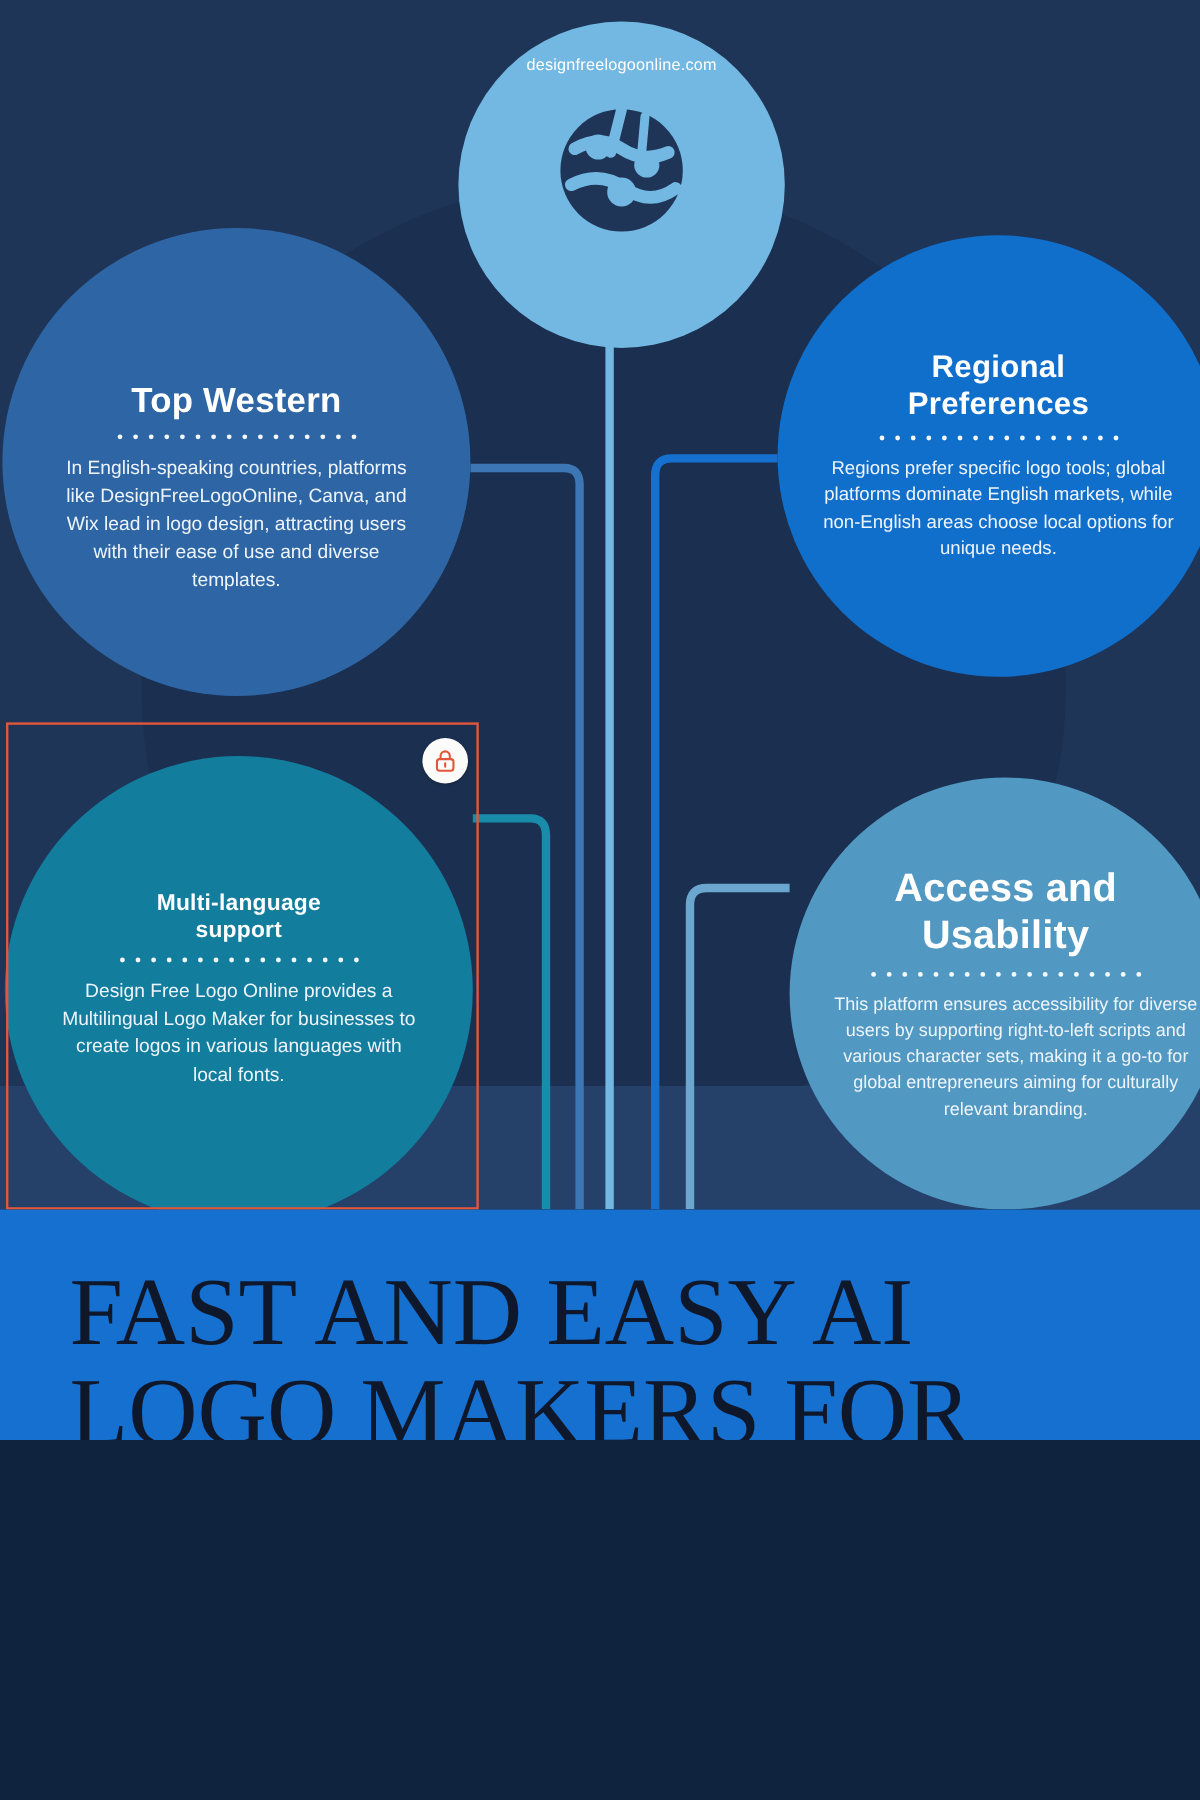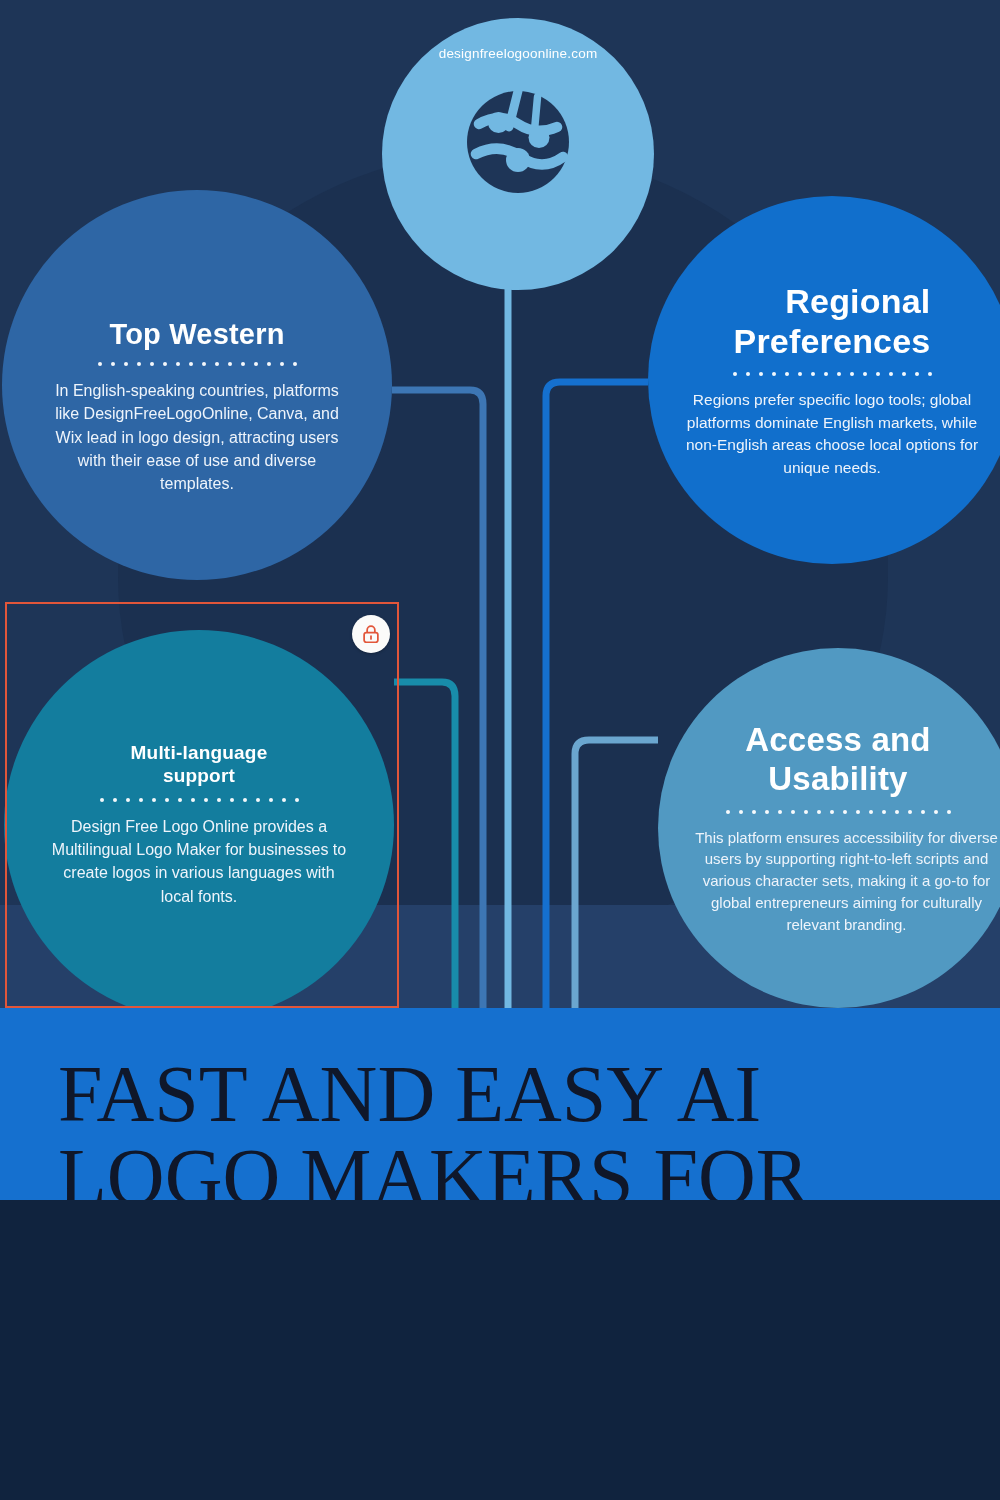--- a/index.html
+++ b/index.html
@@ -85,21 +85,21 @@
     background: #2e66a5;
   }
   #node-top-left .n-title { font-size: 29px; margin-top: 42px; }
   #node-top-left .n-body  { font-size: 16px; width: 300px; }
 
   #node-top-right {
     left: 648px; top: 196px;
     width: 368px; height: 368px;
     background: #116fcc;
   }
-  #node-top-right .n-title { font-size: 34px; text-align: right; }
+  #node-top-right .n-title { font-size: 26px; }
   #node-top-right .n-body  { font-size: 15.5px; width: 300px; }
 
   #node-bottom-left {
     left: 4px; top: 630px;
     width: 390px; height: 390px;
     background: #137d9e;
   }
   #node-bottom-left .n-title { font-size: 19px; }
   #node-bottom-left .n-body  { font-size: 16px; width: 300px; }
 

